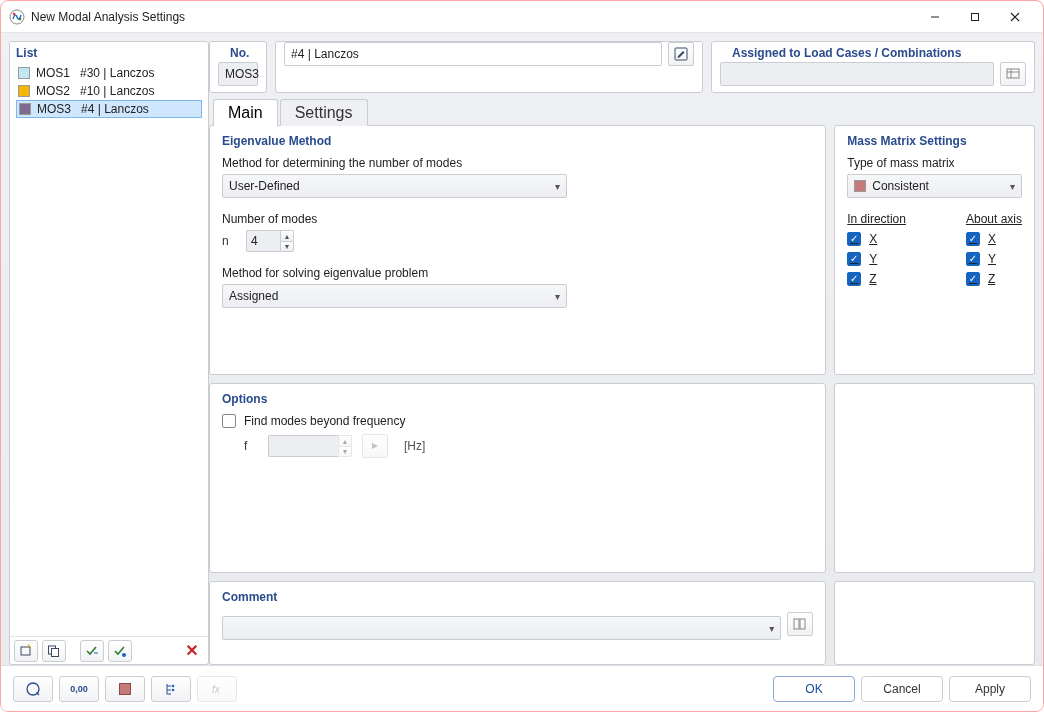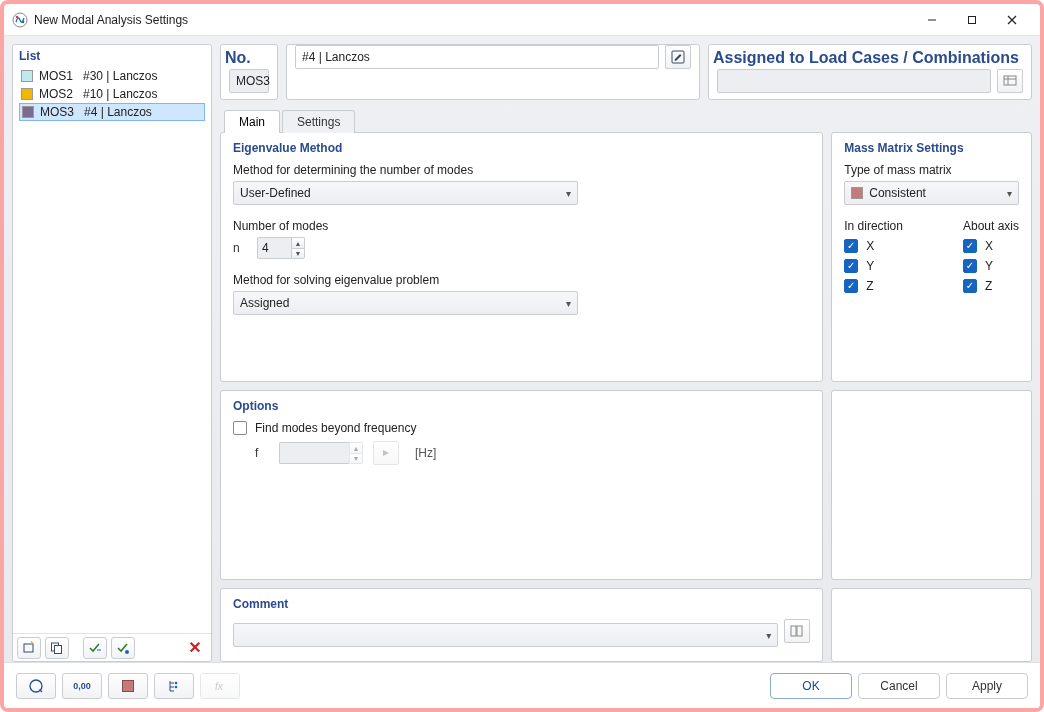--- a/index.html
+++ b/index.html
@@ -1,32 +1,32 @@
 <!DOCTYPE html>
 <html><head>
 <meta charset="utf-8">
 <style>
   * { box-sizing: border-box; font-family: "Segoe UI", Tahoma, sans-serif; }
   body { margin: 0; background: #fff; }
   .window {
     width: 1044px; height: 712px;
-    border: 4px solid #fca5a5; border-radius: 8px;
+    border: 1px solid #fca5a5; border-radius: 8px;
     display: flex; flex-direction: column; overflow: hidden;
     background: #fff;
   }
   .titlebar {
     height: 32px; display: flex; align-items: center;
     padding: 0 8px; border-bottom: 1px solid #e5e5e5;
     font-size: 12px; color: #222;
   }
   .titlebar .appicon { width:16px; height:16px; margin-right:6px; }
   .titlebar .title { flex:1; }
   .titlebar .winbtn { width:40px; height:28px; display:flex; align-items:center; justify-content:center; color:#222; }
   .content {
-    flex:1; display:flex; padding:8px 8px 0 8px; gap:8px;
+    flex:1; display:flex; padding:8px 8px 0 8px; 
     background: linear-gradient(#eef0f3,#e8eaee);
   }
   .panel {
     background:#fff; border:1px solid #c9ccd1; border-radius:3px;
   }
   .leftcol { width:200px; display:flex; flex-direction:column; }
   .list-panel { flex:1; padding:4px 6px; font-size:12px; display:flex; flex-direction:column; }
   .list-title { color:#2a4b8d; font-weight:600; font-size:12px; margin-bottom:4px; }
   .list-row { display:flex; align-items:center; height:18px; gap:6px; padding:0 2px; }
   .list-row.selected { background:#cfe6ff; border:1px solid #7fb6f0; }
@@ -39,21 +39,21 @@
     background:linear-gradient(#fff,#f1f2f4); display:flex; align-items:center; justify-content:center;
     font-size:12px; color:#3a4a66; cursor:pointer;
   }
   .iconbtn.danger { color:#c62828; border-color:transparent; background:transparent; font-size:16px; font-weight:bold; }
 
   .rightcol { flex:1; display:flex; flex-direction:column; gap:6px; min-width:0; }
   .toprow { display:flex; gap:8px; }
   .top-no { width:58px; }
   .top-name { flex:1; }
   .top-assign { width:324px; }
-  .panel-head { color:#2a4b8d; font-weight:600; font-size:16px; padding:4px 8px 2px 4px; }
+  .panel-head { color:#2a4b8d; font-weight:600; font-size:12px; padding:4px 8px 2px 20px; }
   .panel-body { padding:0 8px 6px 8px; }
   .readonly-box {
     height:24px; background:#eceef2; border:1px solid #c9ccd1; border-radius:2px;
     display:flex; align-items:center; padding:0 6px; font-size:12px; color:#222;
   }
   .name-row { display:flex; gap:6px; align-items:center; }
   .name-input {
     flex:1; height:24px; border:1px solid #c9ccd1; border-radius:2px; background:#fff;
     padding:0 6px; font-size:12px; color:#222;
   }
@@ -61,21 +61,21 @@
     width:26px; height:24px; border:1px solid #c9ccd1; border-radius:2px;
     background:linear-gradient(#fff,#f1f2f4); display:flex; align-items:center; justify-content:center;
     cursor:pointer;
   }
   .assign-row { display:flex; gap:6px; }
   .assign-box { flex:1; height:24px; background:#eceef2; border:1px solid #c9ccd1; border-radius:2px; }
 
   .tabs-wrap { flex:1; display:flex; flex-direction:column; min-height:0; }
   .tabstrip { height:26px; display:flex; align-items:flex-end; padding-left:4px; }
   .tab {
-    padding:4px 14px; font-size:12px; color:#333;
+    padding:4px 14px; font-size:16px; color:#333;
     border:1px solid #c9ccd1; border-bottom:none; border-radius:3px 3px 0 0;
     background:#eef0f3; margin-right:2px; cursor:pointer; position:relative; top:1px;
   }
   .tab.active { background:#fff; color:#000; }
   .tabbody { flex:1; display:grid; grid-template-columns: 1fr; grid-template-rows: 250px 190px auto; gap:8px; min-height:0; }
   .section { background:#fff; border:1px solid #c9ccd1; border-radius:3px; padding:8px 12px; font-size:12px; color:#222; }
   .sec-title { color:#2a4b8d; font-weight:600; font-size:12px; margin-bottom:8px; }
   .lbl { font-size:12px; color:#222; margin-top:6px; }
   .combo {
     width:100%; height:24px; border:1px solid #c9ccd1; border-radius:2px;
@@ -96,21 +96,21 @@
   .spinbtns div {
     width:14px; height:11px; border:1px solid #c9ccd1; background:linear-gradient(#fff,#eceef2);
     font-size:7px; display:flex; align-items:center; justify-content:center; color:#555; cursor:pointer;
   }
   .spinbtns div:first-child { border-radius:0 2px 0 0; border-bottom:none; }
   .spinbtns div:last-child { border-radius:0 0 2px 0; }
   .checkrow { display:flex; align-items:center; gap:8px; margin-top:6px; font-size:12px; }
   .cb { width:14px; height:14px; border:1px solid #888; border-radius:2px; background:#fff; display:flex; align-items:center; justify-content:center; cursor:pointer; }
   .cb.checked { background:#1565c0; border-color:#1565c0; }
   .cb.checked::after { content:"✓"; color:#fff; font-size:10px; line-height:1; }
-  .mass-grid { display:flex; gap:60px; margin-top:6px; }
+  .mass-grid { display:flex; gap:60px; margin-top:6px;text-decoration:underline; }
   .mass-col .colhead { font-size:12px; margin-bottom:6px; }
   .unit { color:#555; font-size:12px; margin-left:6px; }
   .disabled-spinner input { color:#aaa; }
 
   .footer-row {
     height:46px; border-top:1px solid #dcdfe4; background:#fff;
     display:flex; align-items:center; padding:0 12px; gap:6px;
   }
   .footer-row .spacer { flex:1; }
   .btn {

